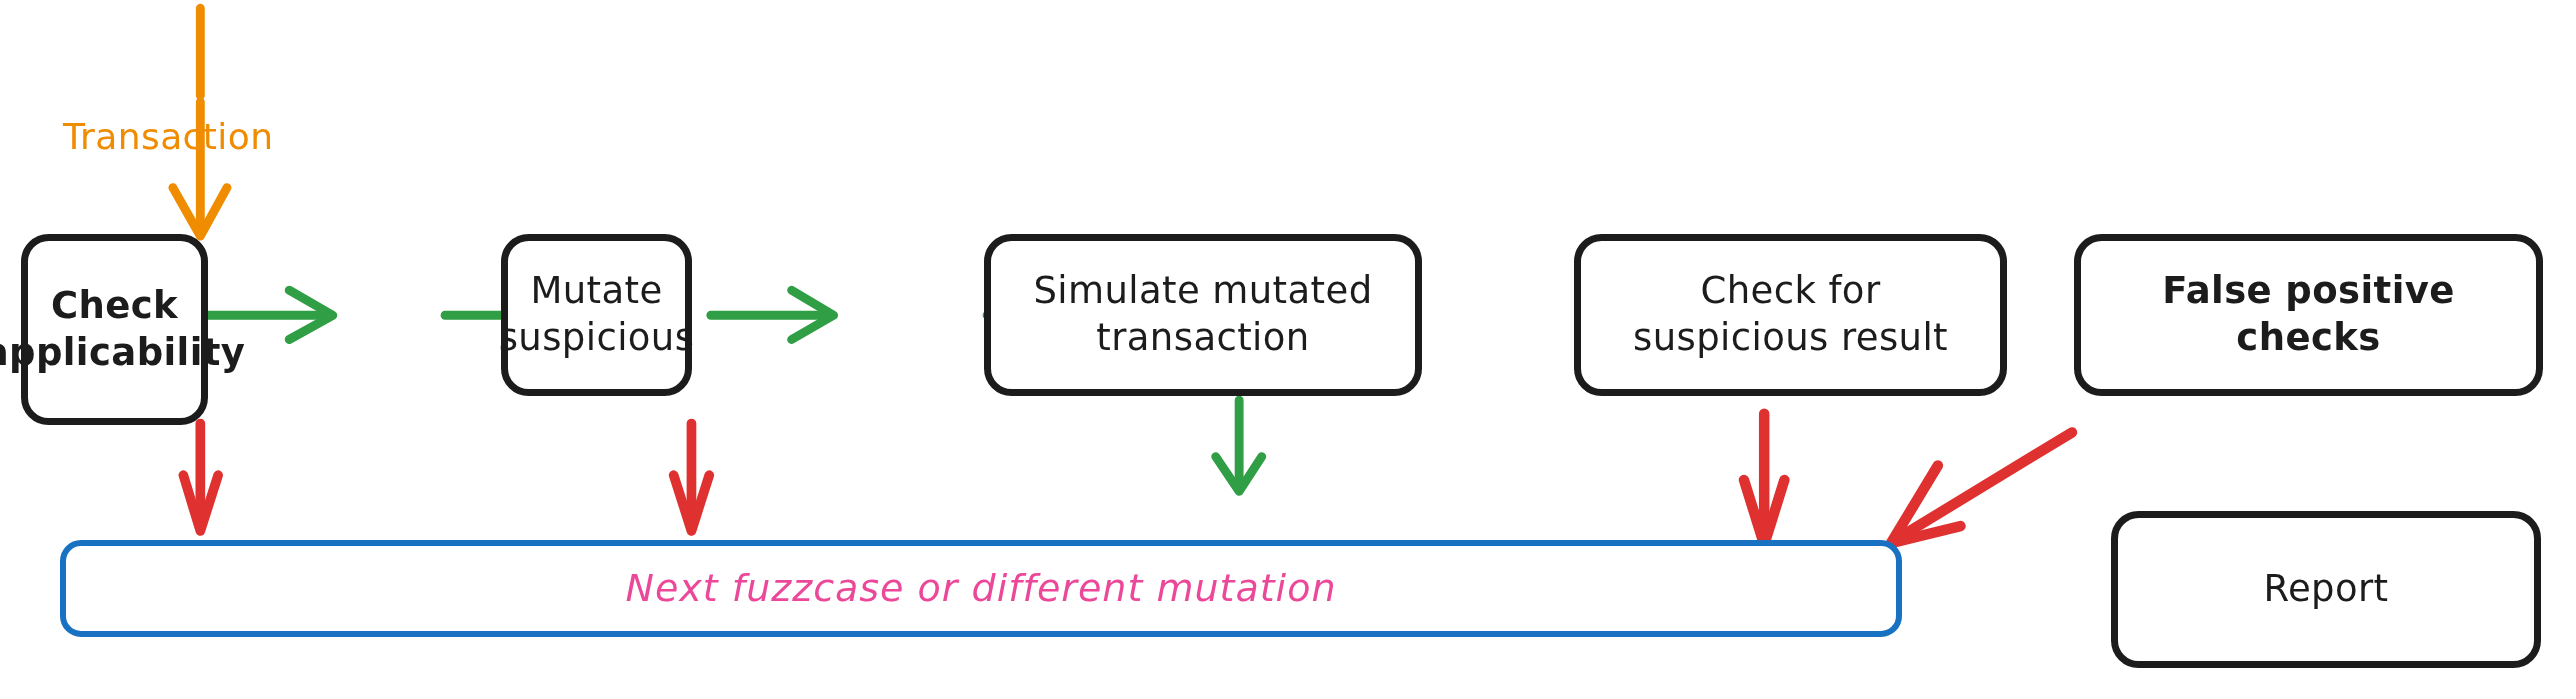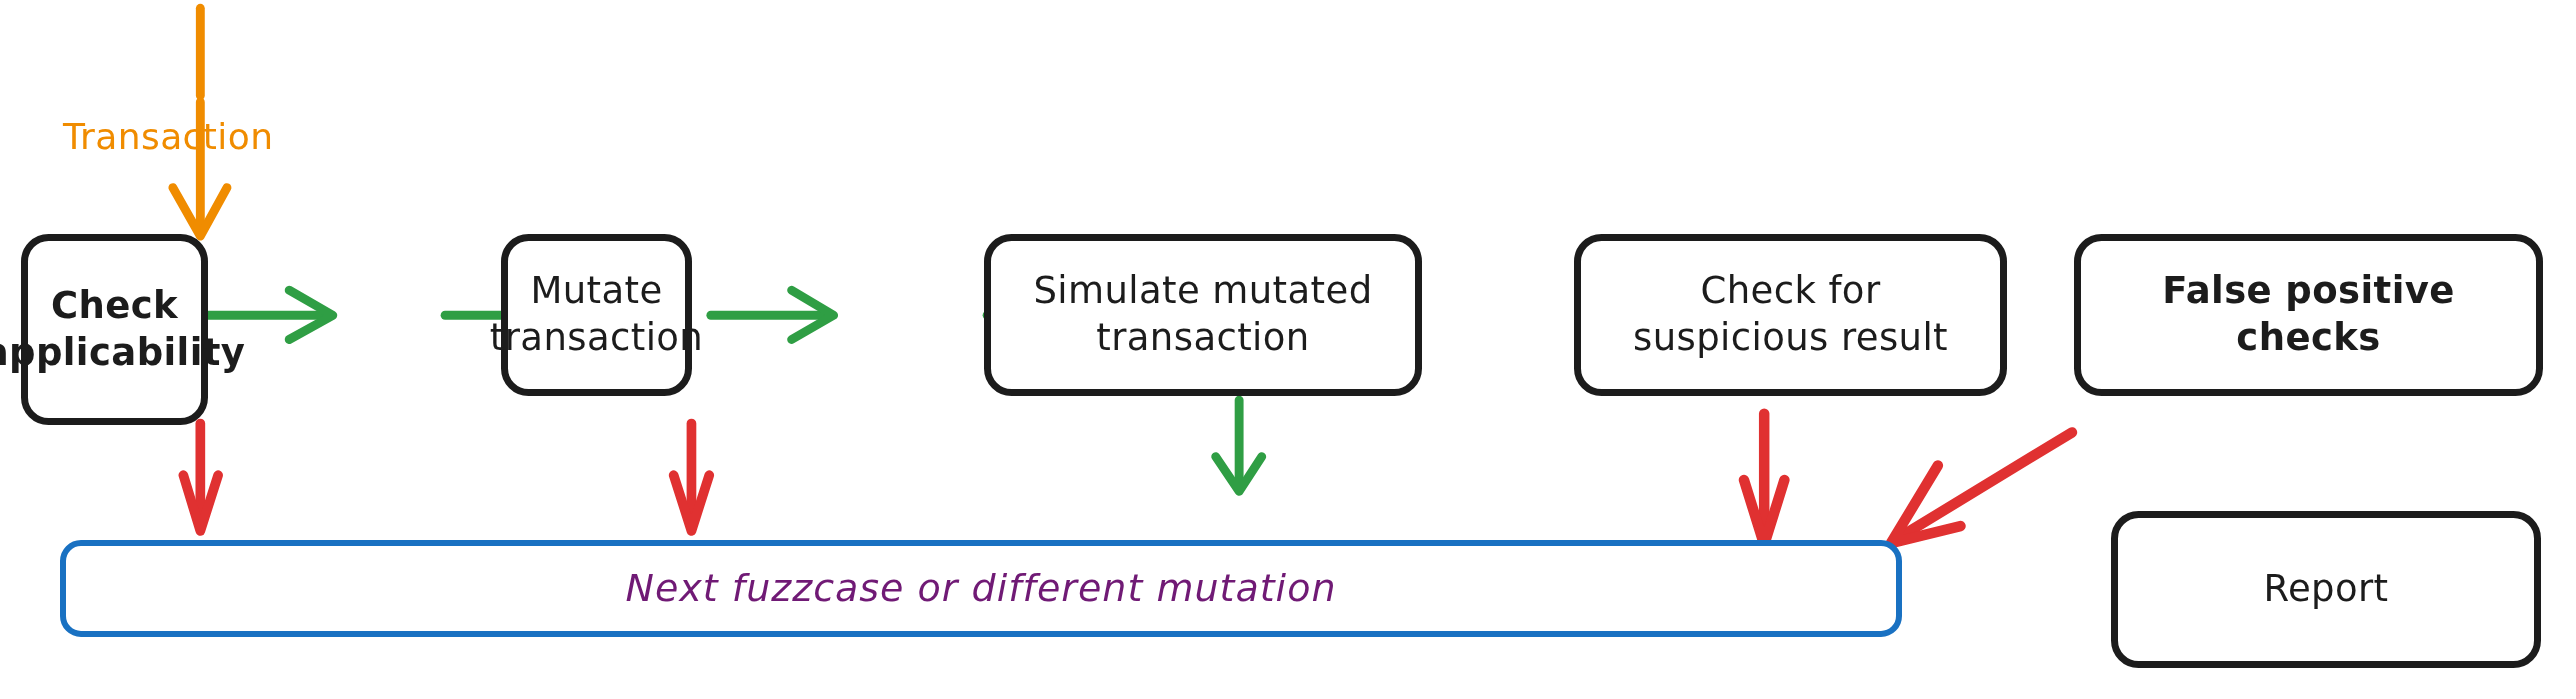--- a/index.html
+++ b/index.html
@@ -48,21 +48,21 @@
   .node-label {
     font-family: "DejaVu Sans", sans-serif;
     font-size: 37px;
     line-height: 1.26;
     letter-spacing: 0.4px;
     color: #1c1c1c;
     white-space: pre-line;
     padding: 0 11.3px;
   }
   .node-label-blue {
-    color: #701a75;
+    color: #ec4899;
     font-style: italic;
     font-size: 38px;
     letter-spacing: 1px;
   }
   .edge-label {
     position: absolute;
     font-family: "DejaVu Sans", sans-serif;
     font-size: 36px;
     letter-spacing: 0.4px;
     color: #f08c00;
@@ -136,21 +136,21 @@
 
   <div class="edge-label" style="left:63px; top:116px;">Transaction</div>
 
   <div class="node node-black" style="left:21px; top:234px; width:187px; height:191px;font-weight:bold;">
     <span class="node-label">Check
 applicability</span>
   </div>
 
   <div class="node node-black" style="left:501px; top:234px; width:191px; height:162px;">
     <span class="node-label">Mutate
-transaction</span>
+suspicious</span>
   </div>
 
   <div class="node node-black" style="left:984px; top:234px; width:438px; height:162px;">
     <span class="node-label">Simulate mutated
 transaction</span>
   </div>
 
   <div class="node node-black" style="left:1546px; top:234px; width:433px; height:162px;margin-left:28px;">
     <span class="node-label">Check for
 suspicious result</span>

